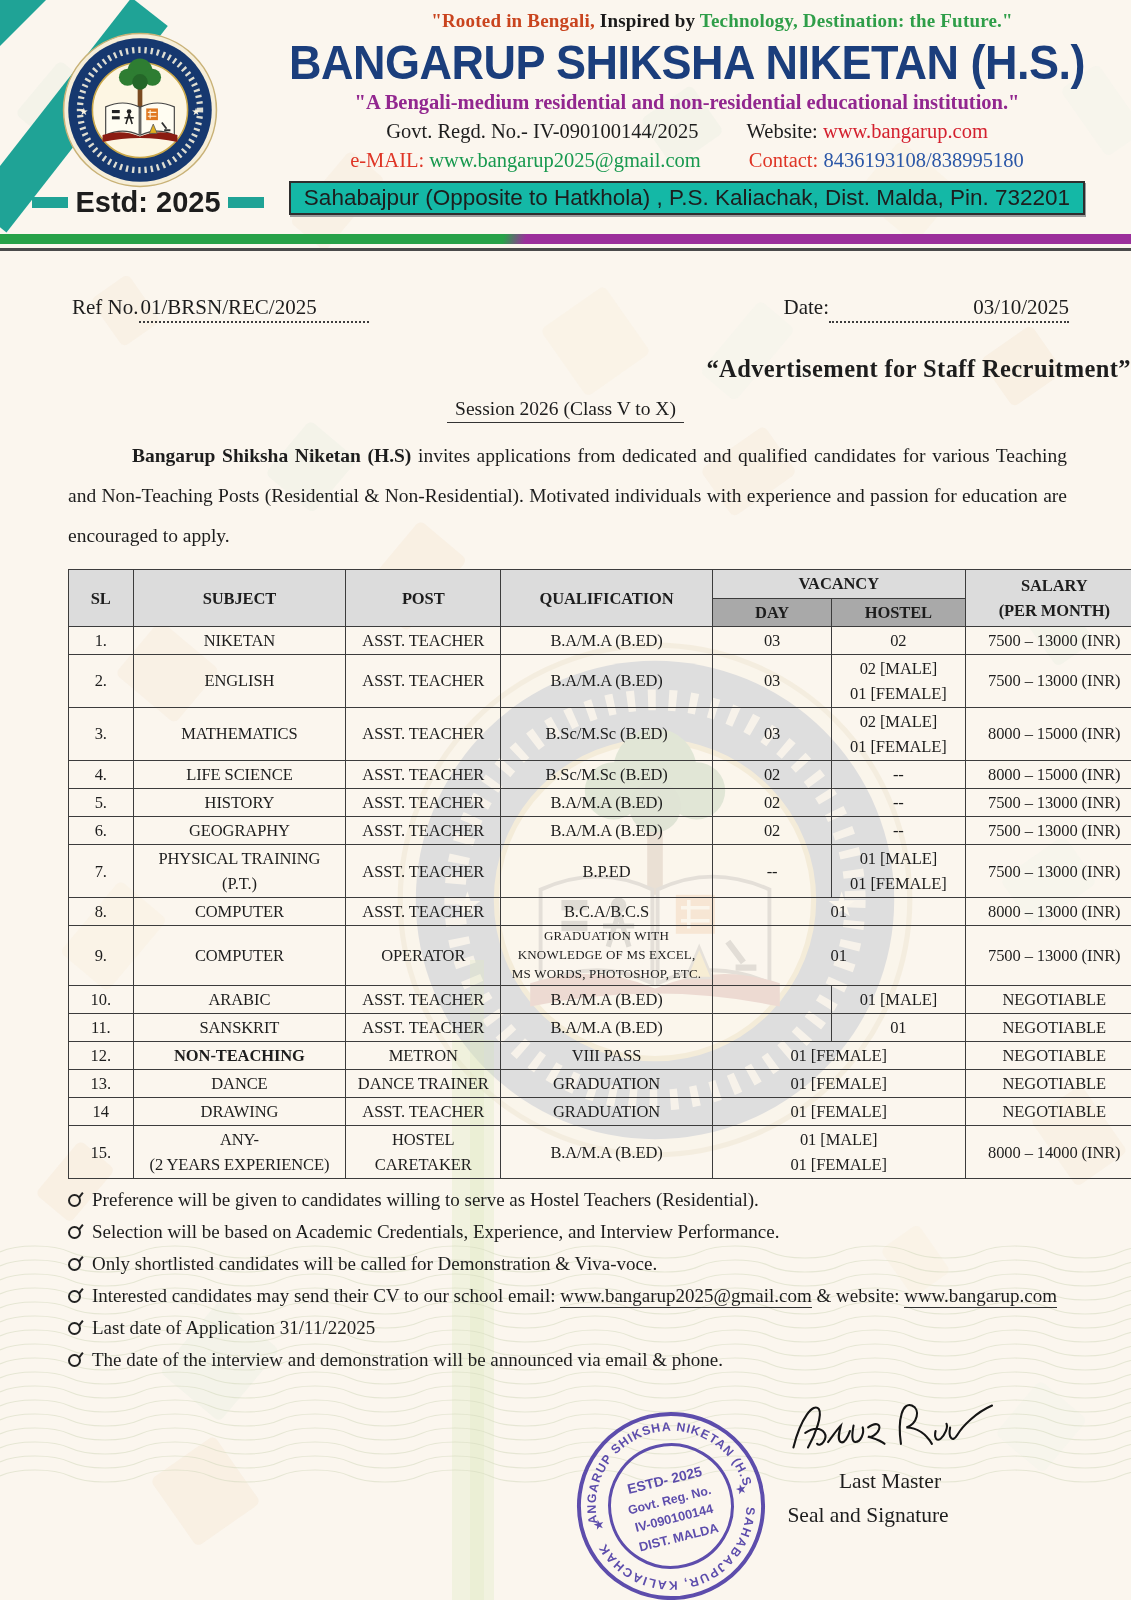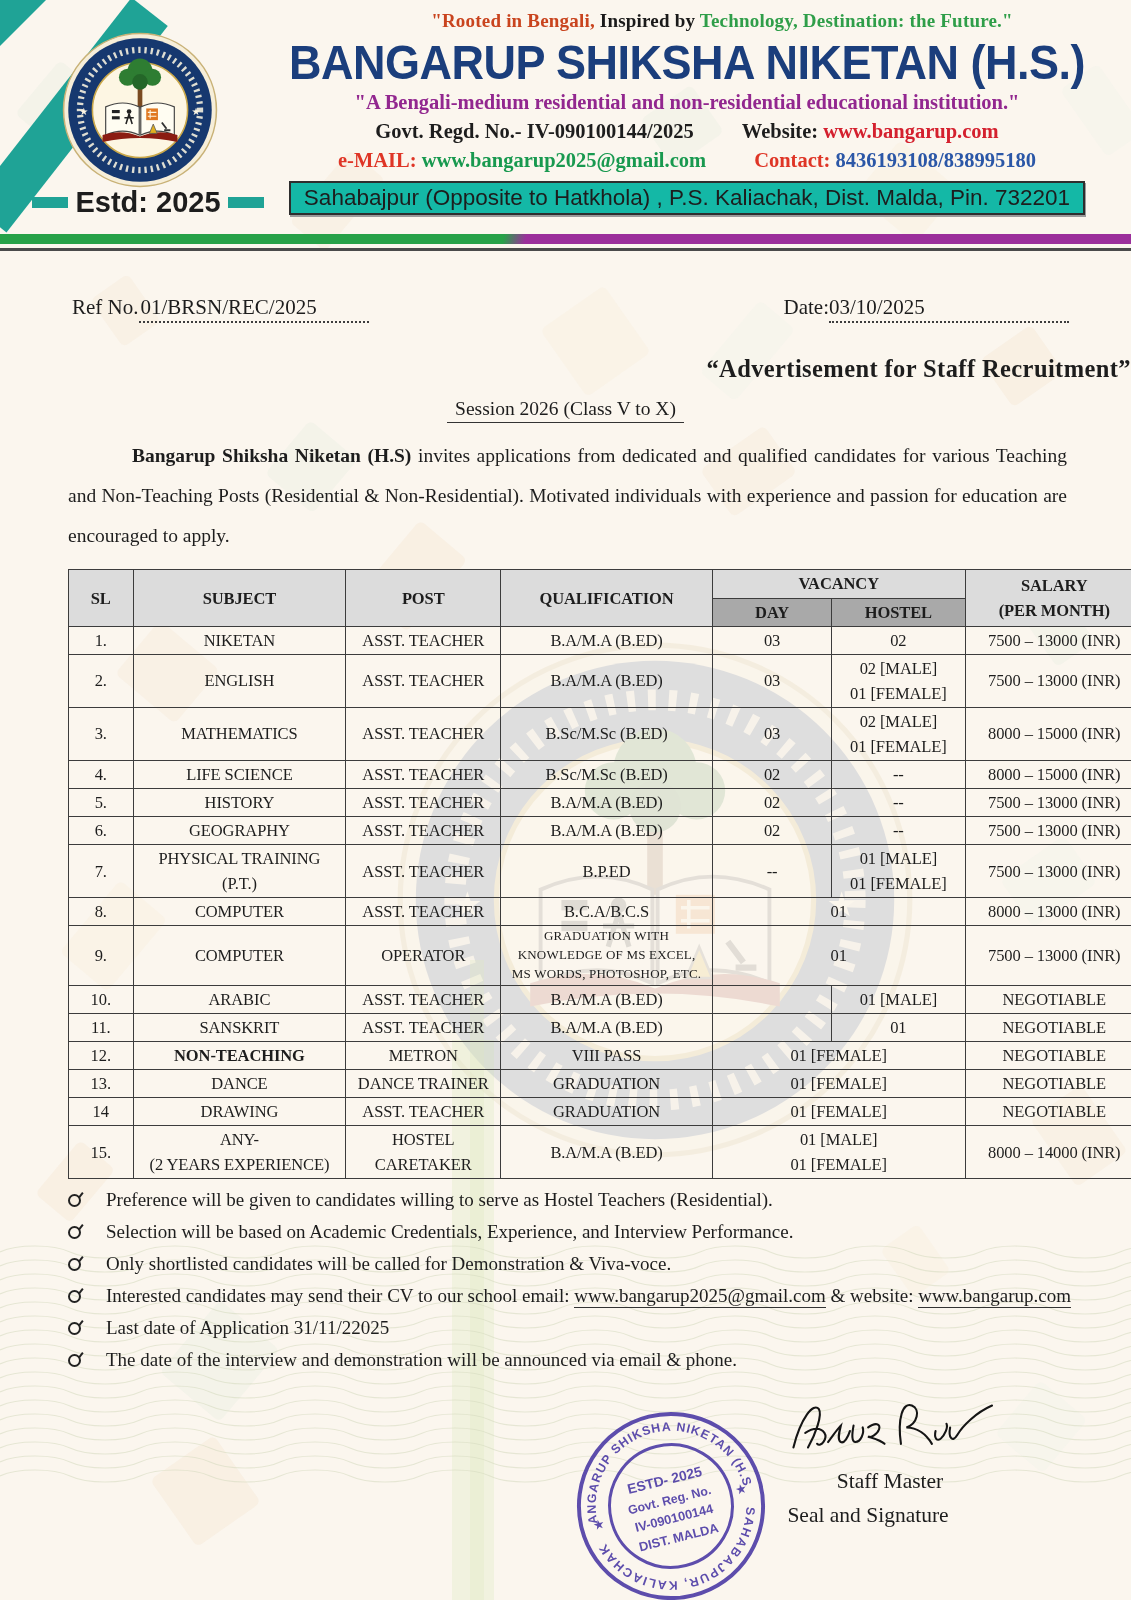--- a/index.html
+++ b/index.html
@@ -28,53 +28,53 @@
         justify-content:center;gap:7px;font-family:"Liberation Sans",sans-serif;
         font-weight:700;font-size:29px}
   .estd .dash{width:36px;height:11px;background:var(--teal);flex:none}
   .hright{margin-left:255px;margin-right:12px;text-align:center;position:relative}
   .tagline{font-size:19px;font-weight:700;padding:10px 0 0 70px;letter-spacing:.2px}
   .school{font-family:"Liberation Sans",sans-serif;font-weight:800;font-size:45px;
           color:var(--navy);letter-spacing:-.5px;line-height:1.18;margin-top:2px;
           transform:scaleY(1.08);transform-origin:top center}
   .subtitle{font-size:20.5px;font-weight:700;color:var(--violet);margin-top:4px}
   .inforow{display:flex;justify-content:center;gap:48px;font-size:20.5px;
-           font-weight:700;margin-top:6px;white-space:nowrap}
+           font-weight:400;margin-top:6px;white-space:nowrap}
   .webred{color:var(--webred)} .mailgreen{color:var(--mailgreen)}
   .contblue{color:var(--contblue)} .labred{color:var(--labred)}
   .addrwrap{margin-top:9px}
   .addr{display:inline-block;border:2px solid #2e2e2e;box-shadow:1px 2px 0 #9a9a9a;
         background:#14b8a6;font-family:"Liberation Sans",sans-serif;font-weight:400;
         font-size:22.5px;padding:2px 13px;white-space:nowrap}
 
   .divbar{height:10px;background:linear-gradient(105deg,var(--divgreen) 0 44.5%,var(--divpurple) 46.5% 100%)}
   .divline{height:3px;background:#4a4a4a;margin-top:4px}
 
   .refrow{display:flex;justify-content:space-between;margin:44px 62px 0 72px;font-size:21px}
   .dotval{display:inline-block;border-bottom:2px dotted #3d3d3d;padding:0 52px 1px 2px}
   .dateline{display:inline-block;min-width:240px;border-bottom:2px dotted #3d3d3d;
-            text-align:left;padding-bottom:1px}
+            text-align:right;padding-bottom:1px}
 
   .title{text-align:right;font-size:24.5px;font-weight:700;letter-spacing:.4px;margin-top:32px}
   .session{text-align:center;font-size:19.5px;margin-top:15px}
   .session span{border-bottom:1.6px solid #333;padding:0 8px 3px}
 
   .intro{margin:16px 64px 0 68px;font-size:19.5px;line-height:2.06;
          text-align:justify;text-indent:64px}
 
   table{width:1076px;margin:13px 0 0 68px;border-collapse:collapse;text-align:center;
         font-size:16.5px;letter-spacing:-.1px;line-height:1.52}
   th,td{border:1.6px solid var(--bord);padding:1px 3px}
   thead th{background:var(--hdgray);font-weight:700;font-size:16.5px}
   thead th.sub{background:var(--subgray)}
   td.qs{font-size:13px;line-height:1.44;letter-spacing:.2px}
   td.b{font-weight:700}
 
   .bullets{margin:9px 60px 0 68px;padding:0;list-style:none;font-size:19px}
-  .bullets li{display:flex;gap:25px;margin:10px 0;align-items:baseline}
+  .bullets li{display:flex;gap:11px;margin:10px 0;align-items:baseline}
   .bcirc{width:13px;height:13px;border:2.3px solid #222;border-radius:50%;
          flex:none;position:relative;top:1px}
   .bcirc::after{content:"";position:absolute;right:-3px;top:-4px;width:2.2px;height:6px;
          background:#222;transform:rotate(38deg)}
   .ul{border-bottom:1.4px solid #333;padding-bottom:1px}
 
   .sign{position:relative;height:320px}
   .stamp{position:absolute;left:572px;top:26px;width:198px;height:198px;
          transform:rotate(-14deg);opacity:.9}
   .signcol{position:absolute;left:770px;top:10px;width:240px;text-align:center}
@@ -418,18 +418,18 @@
     <div class="signcol">
       <svg class="sname" viewBox="0 0 240 90">
         <g fill="none" stroke="#151515" stroke-width="2.3" stroke-linecap="round">
           <path d="M14,62 C22,30 36,12 42,20 C46,26 38,48 30,62 M27,46 C36,40 44,40 48,46 C52,52 44,62 40,58"></path>
           <path d="M52,56 C58,48 62,42 66,38 C64,46 62,54 66,56 C70,58 74,50 76,44"></path>
           <path d="M80,38 C78,48 78,56 82,56 C88,56 92,46 90,40 M96,40 C104,34 110,36 108,42 C106,48 98,52 96,50 C102,52 110,54 114,58"></path>
           <path d="M132,58 C128,30 134,12 144,16 C154,20 150,36 138,40 C150,40 160,48 166,58"></path>
           <path d="M170,44 C168,52 172,56 176,52 C180,48 184,40 182,36 M186,40 C184,50 188,58 194,48 C200,38 214,24 232,16"></path>
         </g>
       </svg>
-      <div class="hm">Staff Master</div>
+      <div class="hm">Last Master</div>
       <div class="seal">Seal and Signature</div>
     </div>
   </div>
 
 </div>
 
 </body></html>

